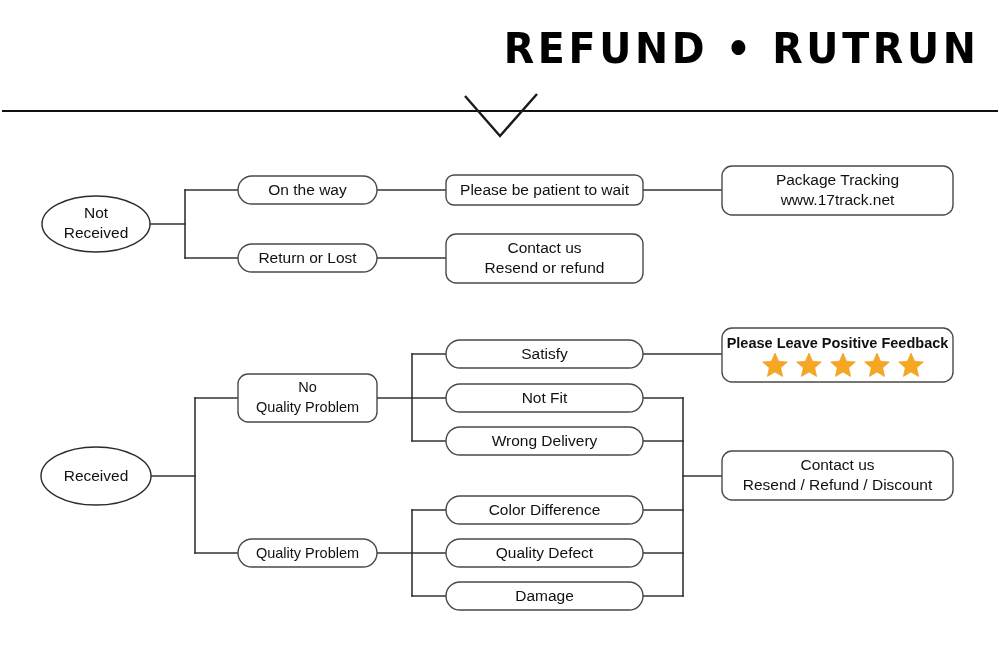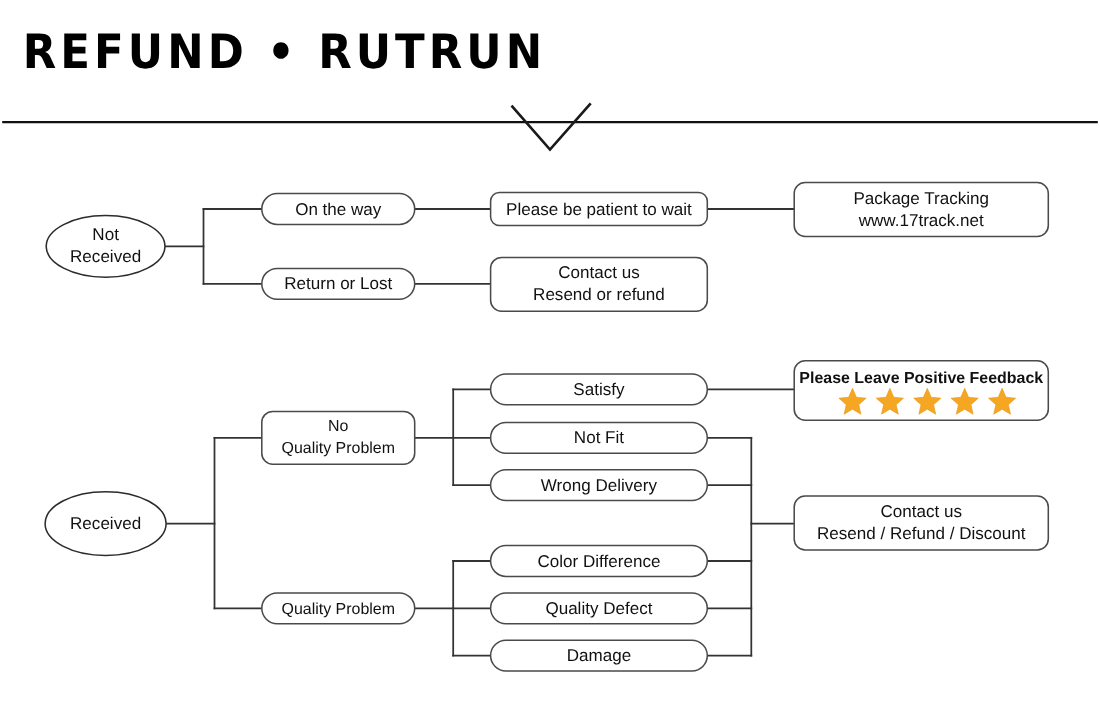--- a/index.html
+++ b/index.html
@@ -23,21 +23,21 @@
 
   
   #title-bar {
     position: absolute;
     left: 0;
     top: 0;
     width: 1000px;
     height: 96px;
     display: flex;
     align-items: center;
-    justify-content: flex-start;
+    justify-content: flex-end;
   }
   #main-title {
     font-family: "DejaVu Sans", sans-serif;
     font-weight: 700;
     font-size: 43px;
     letter-spacing: 4px;
     color: #000000;
     transform: scaleX(0.92);
     white-space: nowrap;
     line-height: 1;

